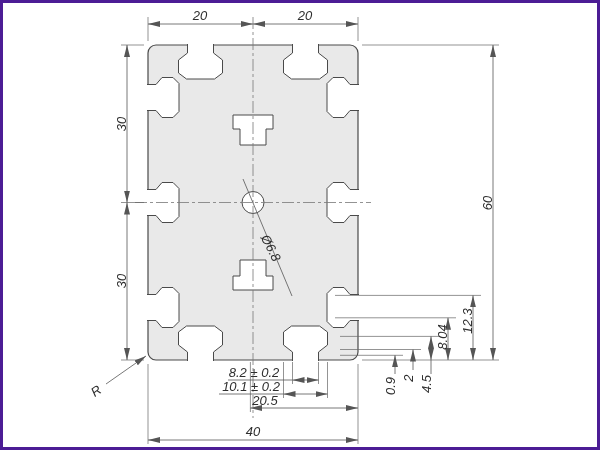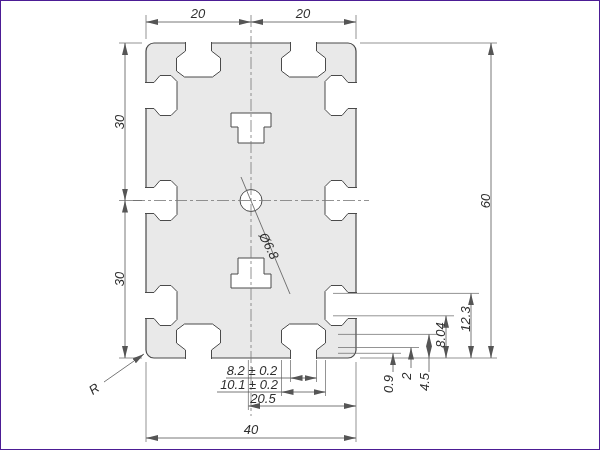--- a/index.html
+++ b/index.html
@@ -1,17 +1,17 @@
 <!DOCTYPE html>
 <html><head>
 <meta charset="utf-8">
 <style>
   html,body{margin:0;padding:0;background:#fff;}
   #stage{position:relative;width:600px;height:450px;background:#fff;overflow:hidden;
-         box-sizing:border-box;border:1px solid #4c1d95;
+         box-sizing:border-box;border:3px solid #4c1d95;
          font-family:"Liberation Sans", sans-serif;}
   svg{position:absolute;left:0;top:0;}
   .dimline{stroke:#555;stroke-width:0.8;fill:none;}
   .extline{stroke:#666;stroke-width:0.7;fill:none;}
   .cl{stroke:#777;stroke-width:0.8;stroke-dasharray:12 3 3 3;fill:none;}
   .cut{fill:#ffffff;stroke:#4a4a4a;stroke-width:1;}
   .cavity{fill:#ffffff;stroke:#4a4a4a;stroke-width:1;}
   .dimtext{font:italic 13px "Liberation Sans", sans-serif;fill:#2e2e2e;}
 </style>
 </head>

